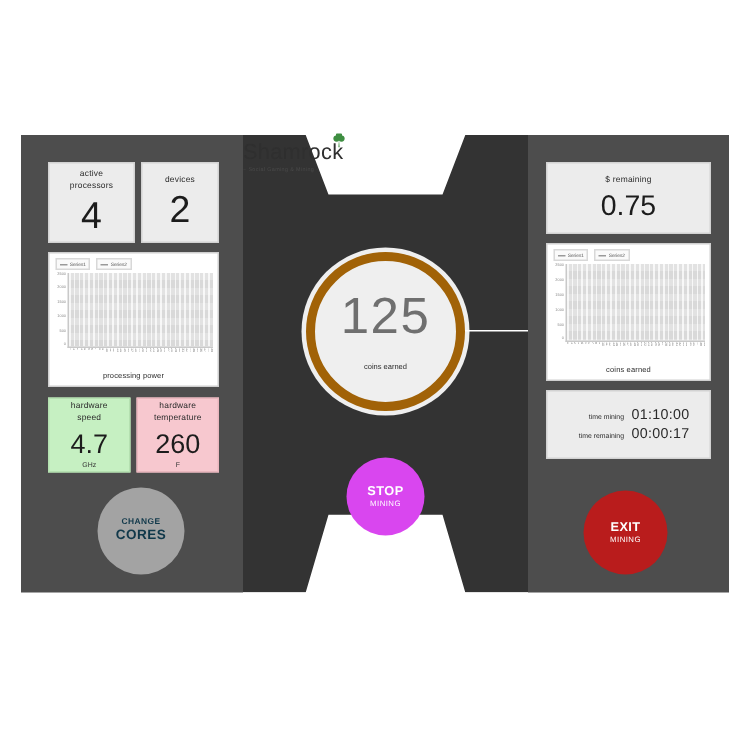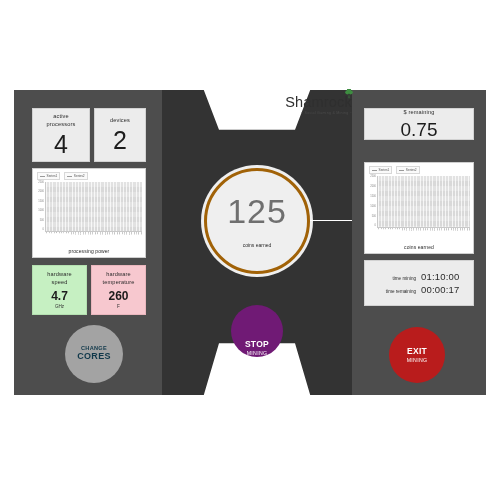--- a/index.html
+++ b/index.html
@@ -47,21 +47,21 @@
 
   
   #logo {
     position: absolute;
     left: 148px;
     top: 1px;
     width: 190px;
     height: 38px;
     display: flex;
     flex-direction: column;
-    align-items: flex-end;
+    align-items: flex-start;
     justify-content: flex-start;
     padding-top: 3px;
     box-sizing: border-box;
   }
   #logo-word {
     font-size: 14.5px;
     color: #2f2f2f;
     letter-spacing: .2px;
     position: relative;
     font-family: "Liberation Sans", sans-serif;
@@ -113,24 +113,24 @@
     margin-top: 2px;
   }
 
   
   #tile-processors { left: 18px;  top: 18px; width: 58px; height: 54px; }
   #tile-devices    { left: 80px;  top: 18px; width: 52px; height: 54px; }
   #tile-speed      { left: 18px;  top: 175px; width: 55px; height: 50px;
                      background: #c6f0c2; border-color: #b4e0b0; }
   #tile-temp       { left: 77px;  top: 175px; width: 55px; height: 50px;
                      background: #f7c8cf; border-color: #e9b6bd; }
-  #tile-speed .tile-value, #tile-temp .tile-value { font-size: 12px; font-weight: bold; }
-
-  
-  #tile-remaining  { left: 12px; top: 18px; width: 110px; height: 32px; }
+  #tile-speed .tile-value, #tile-temp .tile-value { font-size: 18px; }
+
+  
+  #tile-remaining  { left: 12px; top: 18px; width: 110px; height: 48px; }
   #tile-remaining .tile-value { font-size: 19px; }
   #tile-timers     { left: 12px; top: 170px; width: 110px; height: 46px;
                      justify-content: center; }
 
   .timer-row {
     display: flex;
     align-items: baseline;
     width: 100%;
     padding: 0 6px;
     box-sizing: border-box;
@@ -243,21 +243,21 @@
 
   
   #dial-outer {
     position: absolute;
     left: 190px;
     top: 78px;
     width: 106px;
     height: 106px;
     border-radius: 50%;
     background: #efefef;
-    border: 3px solid #a16207;
+    border: 6px solid #a16207;
     box-shadow: 0 0 0 3px #efefef;
     box-sizing: border-box;
     display: flex;
     flex-direction: column;
     align-items: center;
     justify-content: center;
   }
   #dial-value {
     font-size: 34px;
     font-weight: 300;
@@ -295,22 +295,21 @@
 
   #btn-change-cores {
     left: 51px; top: 235px; width: 58px; height: 58px;
     background: #a3a3a3;
   }
   #btn-change-cores .btn-line1 { font-size: 5.6px; font-weight: 700; color: #10384a; }
   #btn-change-cores .btn-line2 { font-size: 9px; font-weight: 700; color: #10384a; }
 
   #btn-stop {
     left: 69px; top: 215px; width: 52px; height: 52px;
-    background: #701a75;
-    justify-content: flex-end;
+    background: #d946ef;
   }
   #btn-exit {
     left: 37px; top: 237px; width: 56px; height: 56px;
     background: #b91c1c;
   }
 </style>
 </head>
 <body>
 
 <div id="app">

